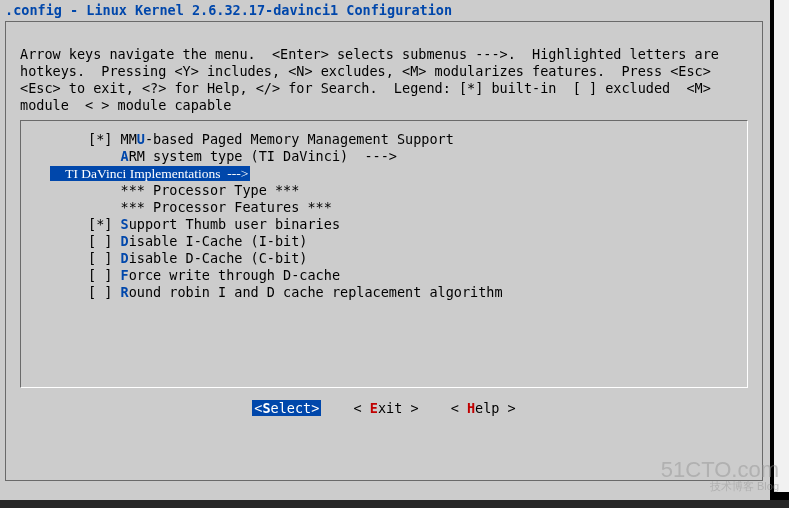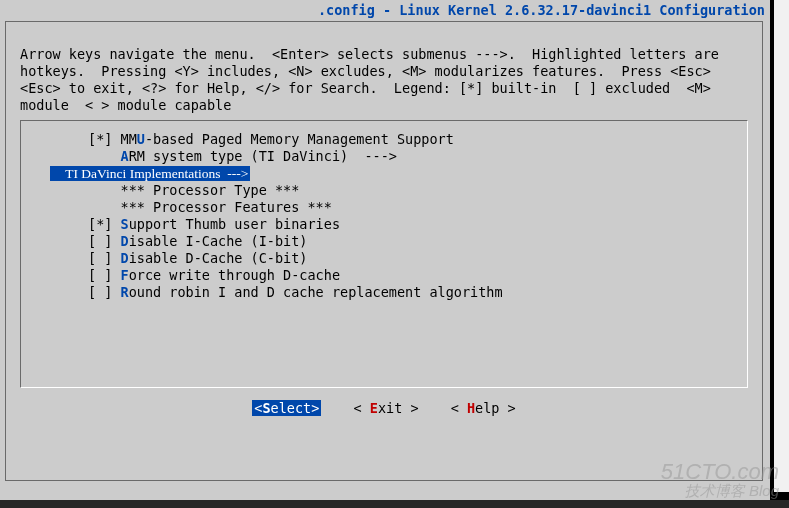--- a/index.html
+++ b/index.html
@@ -21,21 +21,20 @@
     position: absolute;
     left: 0;
     top: 0;
     padding: 0 5px;
     box-sizing: border-box;
   }
   .title-line {
     color: #0047ab;
     padding: 2px 0 2px 0;
     font-weight: bold;
-    text-align: right;
   }
   .outer-frame {
     border: 1px solid #6a6a6a;
     background: #cccccc;
     padding: 0 14px 10px 14px;
     position: relative;
     box-sizing: border-box;
     width: 758px;
     height: 460px;
   }
@@ -94,30 +93,29 @@
   }
   .button-row .btn.sel .hotkey { color:#fff; }
   .side-scroll {
     position:absolute;
     right:0; top:0; bottom:16px;
     width:15px;
     background:#f1f1f1;
   }
   .watermark {
     position:absolute;
-    right:10px; bottom:10px;
+    right:10px; bottom:16px;
     color:rgba(150,150,150,0.5);
     font-size:22px;
     font-family: Arial, sans-serif;
-    font-style:italic;
     pointer-events:none;
     text-align:right;
     line-height:1;
   }
-  .watermark small { font-size:15px; display:block; }
+  .watermark small { font-size:11px; display:block; }
   .bottom-strip{
     position:absolute;
     left:0; right:0; bottom:0;
     height:8px;
     background:#272727;
   }
 </style>
 </head>
 <body>
 

